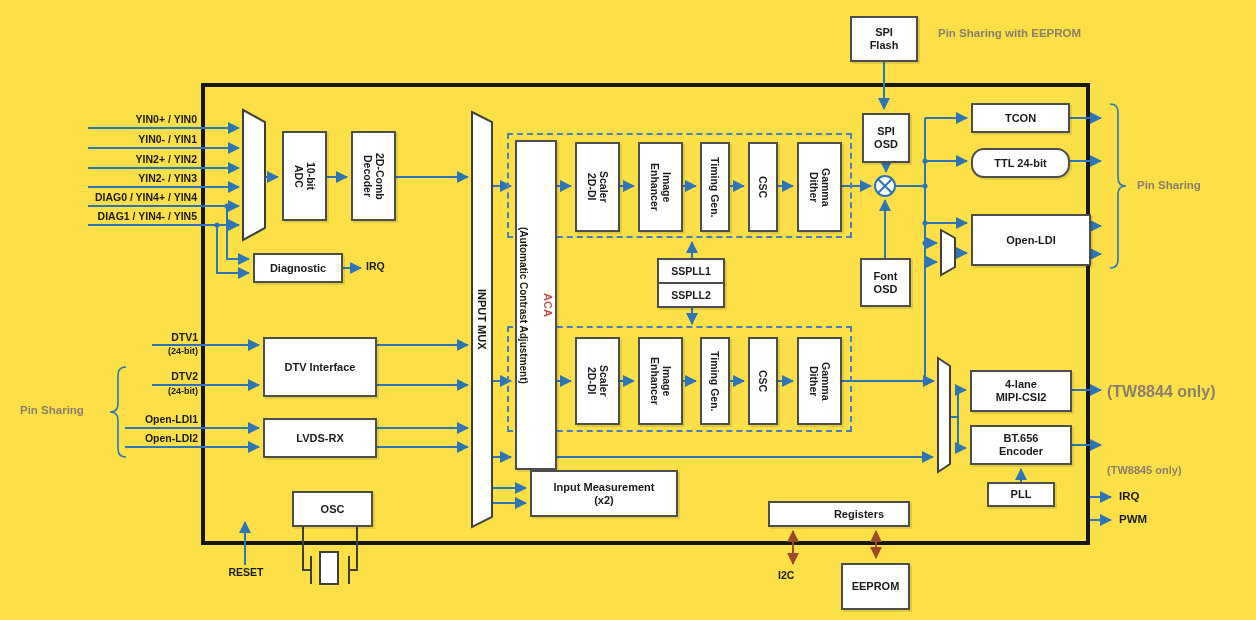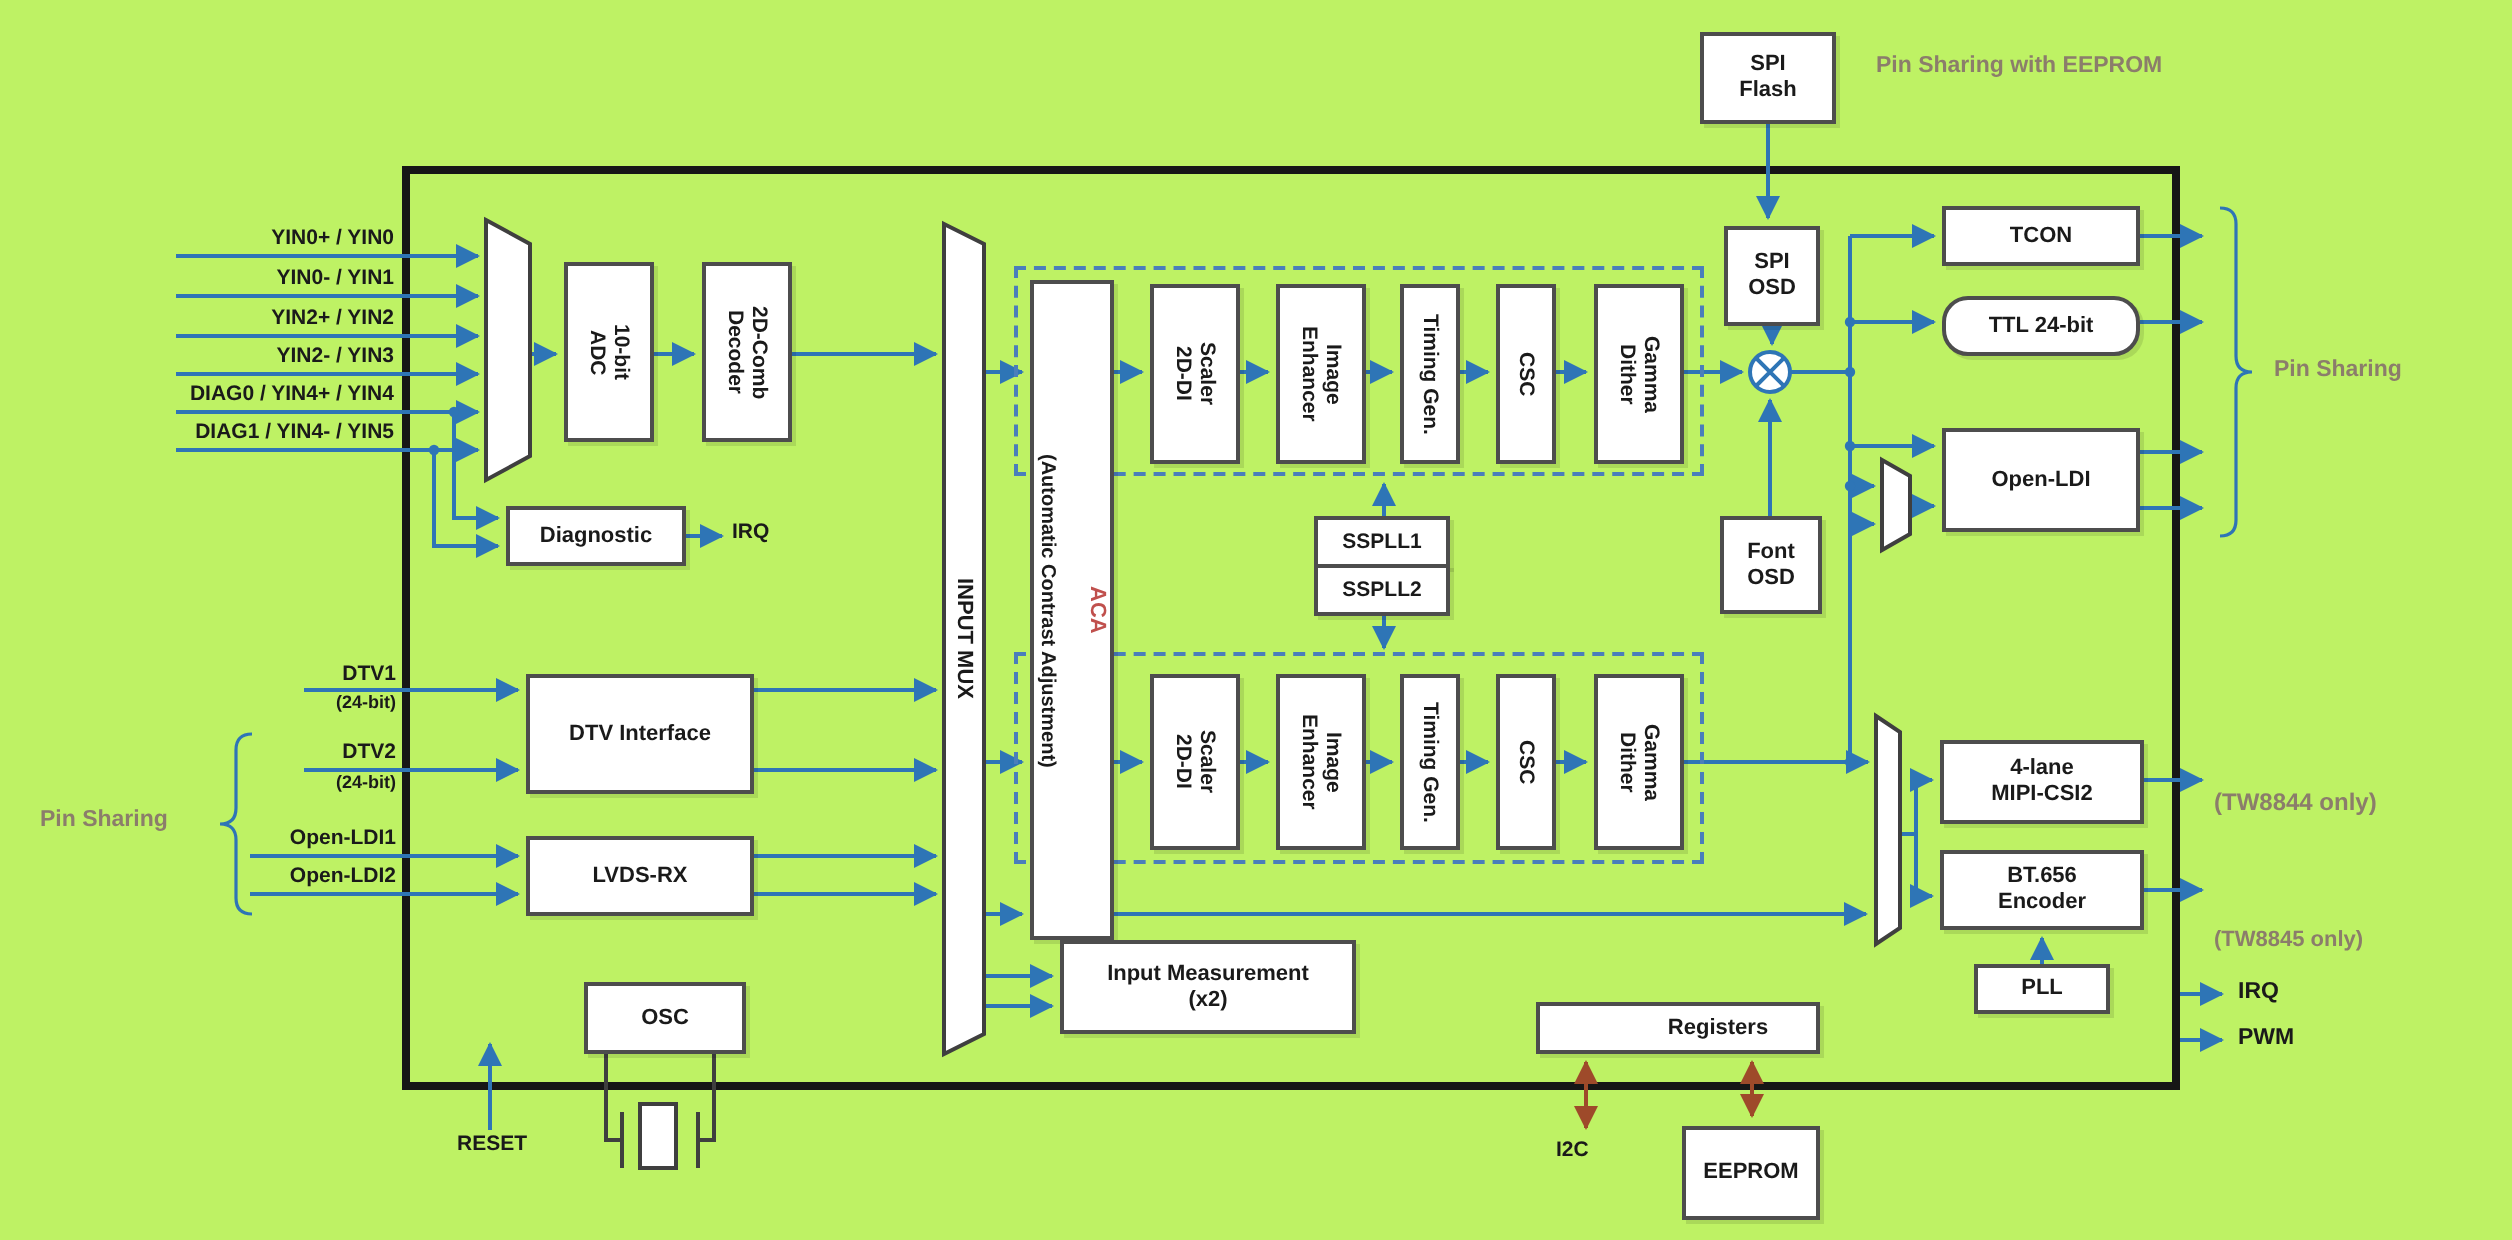--- a/index.html
+++ b/index.html
@@ -1,16 +1,16 @@
 <!DOCTYPE html>
 <html><head>
 <meta charset="utf-8">
 <style>
   html,body{margin:0;padding:0;background:#fff;}
-  #stage{position:relative;width:1256px;height:620px;background:#bef264;overflow:hidden;
+  #stage{position:relative;width:1256px;height:620px;background:#fde047;overflow:hidden;
          font-family:"Liberation Sans",sans-serif;color:#1a1a1a;}
   #wires{position:absolute;left:0;top:0;z-index:2;}
   .chip{position:absolute;border:4px solid #161616;background:transparent;z-index:1;box-sizing:border-box;}
   .box{position:absolute;background:#fff;border:2px solid #4d4d4d;box-sizing:border-box;
        display:flex;align-items:center;justify-content:center;text-align:center;
        font-weight:bold;font-size:11px;line-height:1.15;white-space:pre-line;z-index:3;
        box-shadow:2px 2px 0 rgba(0,0,0,0.10);}
   .dotted{position:absolute;border:2px dashed #4a7ebb;background:transparent;box-sizing:border-box;z-index:2;}
   .vt{writing-mode:vertical-rl;white-space:pre-line;text-align:center;font-size:10.5px;font-weight:bold;}
   .vwrap{position:absolute;display:flex;align-items:center;justify-content:center;z-index:3;}
@@ -213,21 +213,21 @@
   <div class="box" style="left:292px;top:491px;width:81px;height:36px;">OSC</div>
   <div class="box" style="left:768px;top:501px;width:142px;height:26px;padding-left:40px;">Registers</div>
 
   <div class="box" style="left:862px;top:113px;width:48px;height:50px;">SPI
 OSD</div>
   <div class="box" style="left:860px;top:258px;width:51px;height:49px;">Font
 OSD</div>
 
   <div class="box" style="left:971px;top:103px;width:99px;height:30px;">TCON</div>
   <div class="box" style="left:971px;top:148px;width:99px;height:30px;border-radius:13px;">TTL 24-bit</div>
-  <div class="box" style="left:971px;top:214px;width:99px;height:52px;">Open-LDI</div>
+  <div class="box" style="left:971px;top:214px;width:120px;height:52px;">Open-LDI</div>
   <div class="box" style="left:970px;top:370px;width:102px;height:42px;">4-lane
 MIPI-CSI2</div>
   <div class="box" style="left:970px;top:425px;width:102px;height:40px;">BT.656
 Encoder</div>
   <div class="box" style="left:987px;top:482px;width:68px;height:25px;">PLL</div>
 
   <div class="lbl r" style="left:37px;top:114px;width:160px;">YIN0+ / YIN0</div>
   <div class="lbl r" style="left:37px;top:134px;width:160px;">YIN0- / YIN1</div>
   <div class="lbl r" style="left:37px;top:154px;width:160px;">YIN2+ / YIN2</div>
   <div class="lbl r" style="left:37px;top:173px;width:160px;">YIN2- / YIN3</div>
@@ -241,18 +241,18 @@
   <div class="lbl r" style="left:118px;top:414px;width:80px;">Open-LDI1</div>
   <div class="lbl r" style="left:118px;top:433px;width:80px;">Open-LDI2</div>
   <div class="lbl brown" style="left:20px;top:404px;width:84px;">Pin Sharing</div>
 
   <div class="lbl" style="left:220px;top:567px;width:52px;text-align:center;">RESET</div>
   <div class="lbl" style="left:366px;top:261px;">IRQ</div>
   <div class="lbl" style="left:778px;top:570px;">I2C</div>
 
   <div class="lbl brown" style="left:938px;top:27px;">Pin Sharing with EEPROM</div>
   <div class="lbl brown" style="left:1137px;top:179px;">Pin Sharing</div>
-  <div class="lbl brown" style="left:1107px;top:383px;font-size:12px;margin-top:12px;">(TW8844 only)</div>
+  <div class="lbl brown" style="left:1107px;top:383px;font-size:16px;">(TW8844 only)</div>
   <div class="lbl brown" style="left:1107px;top:464px;font-size:11px;">(TW8845 only)</div>
   <div class="lbl" style="left:1119px;top:490px;font-size:11.5px;">IRQ</div>
   <div class="lbl" style="left:1119px;top:513px;font-size:11.5px;">PWM</div>
 
 </div>
 
 </body></html>

